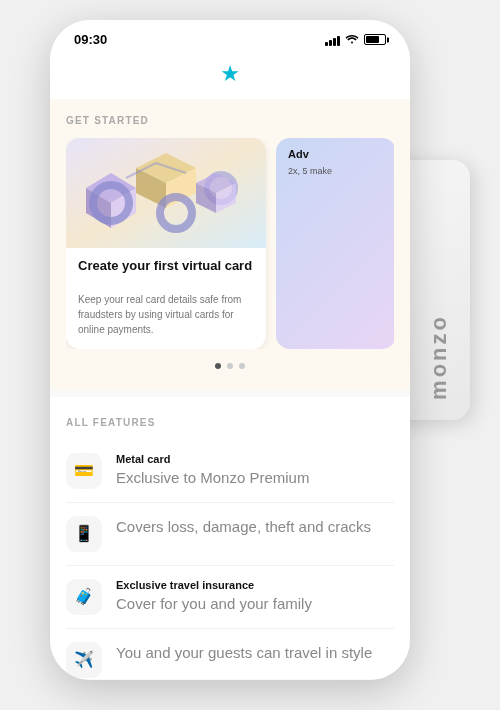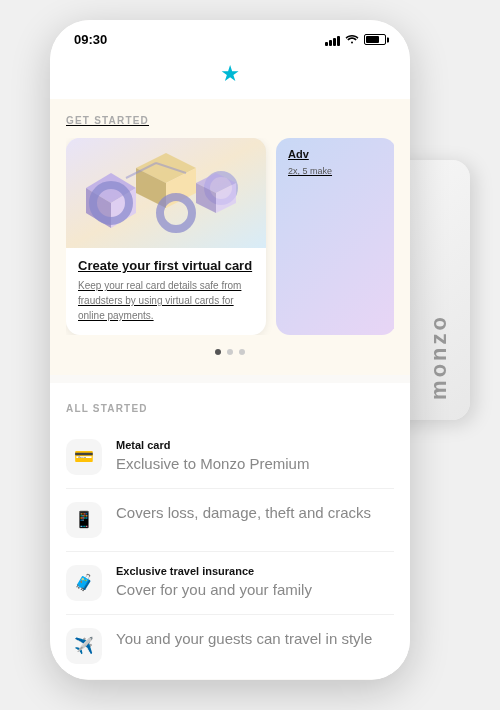--- a/index.html
+++ b/index.html
@@ -160,21 +160,20 @@
       overflow-y: auto;
       height: calc(100% - 80px);
     }
 
     .scroll-content::-webkit-scrollbar { display: none; }
 
     
     .get-started-section {
       background: #fdf9f0;
       padding: 16px 16px 20px;
-      text-decoration: underline;
     }
 
     .section-label {
       font-size: 10px;
       font-weight: 700;
       letter-spacing: 1.2px;
       color: #aaa;
       margin-bottom: 12px;
     }
 
@@ -205,21 +204,21 @@
 
     
     .feature-card-content {
       padding: 10px 12px 12px;
     }
 
     .feature-card-title {
       font-size: 13px;
       font-weight: 700;
       color: #111;
-      margin-bottom: 3px;
+      margin-bottom: 17px;
       line-height: 1.3;
     }
 
     .feature-card-desc {
       font-size: 10px;
       color: #777;
       line-height: 1.5;
     }
 
     .feature-card-preview {
@@ -409,21 +408,21 @@
         </div>
 
         <div class="dots">
           <div class="dot active"></div>
           <div class="dot"></div>
           <div class="dot"></div>
         </div>
       </div>
 
       <div class="all-features-section">
-        <div class="section-label">ALL STARTED</div>
+        <div class="section-label">ALL FEATURES</div>
 
         <div class="feature-item">
           <div class="feature-icon-wrap">💳</div>
           <div class="feature-text">
             <div class="feature-name">Metal card</div>
             <div class="feature-sub">Exclusive to Monzo Premium</div>
           </div>
         </div>
 
         <div class="feature-item">

